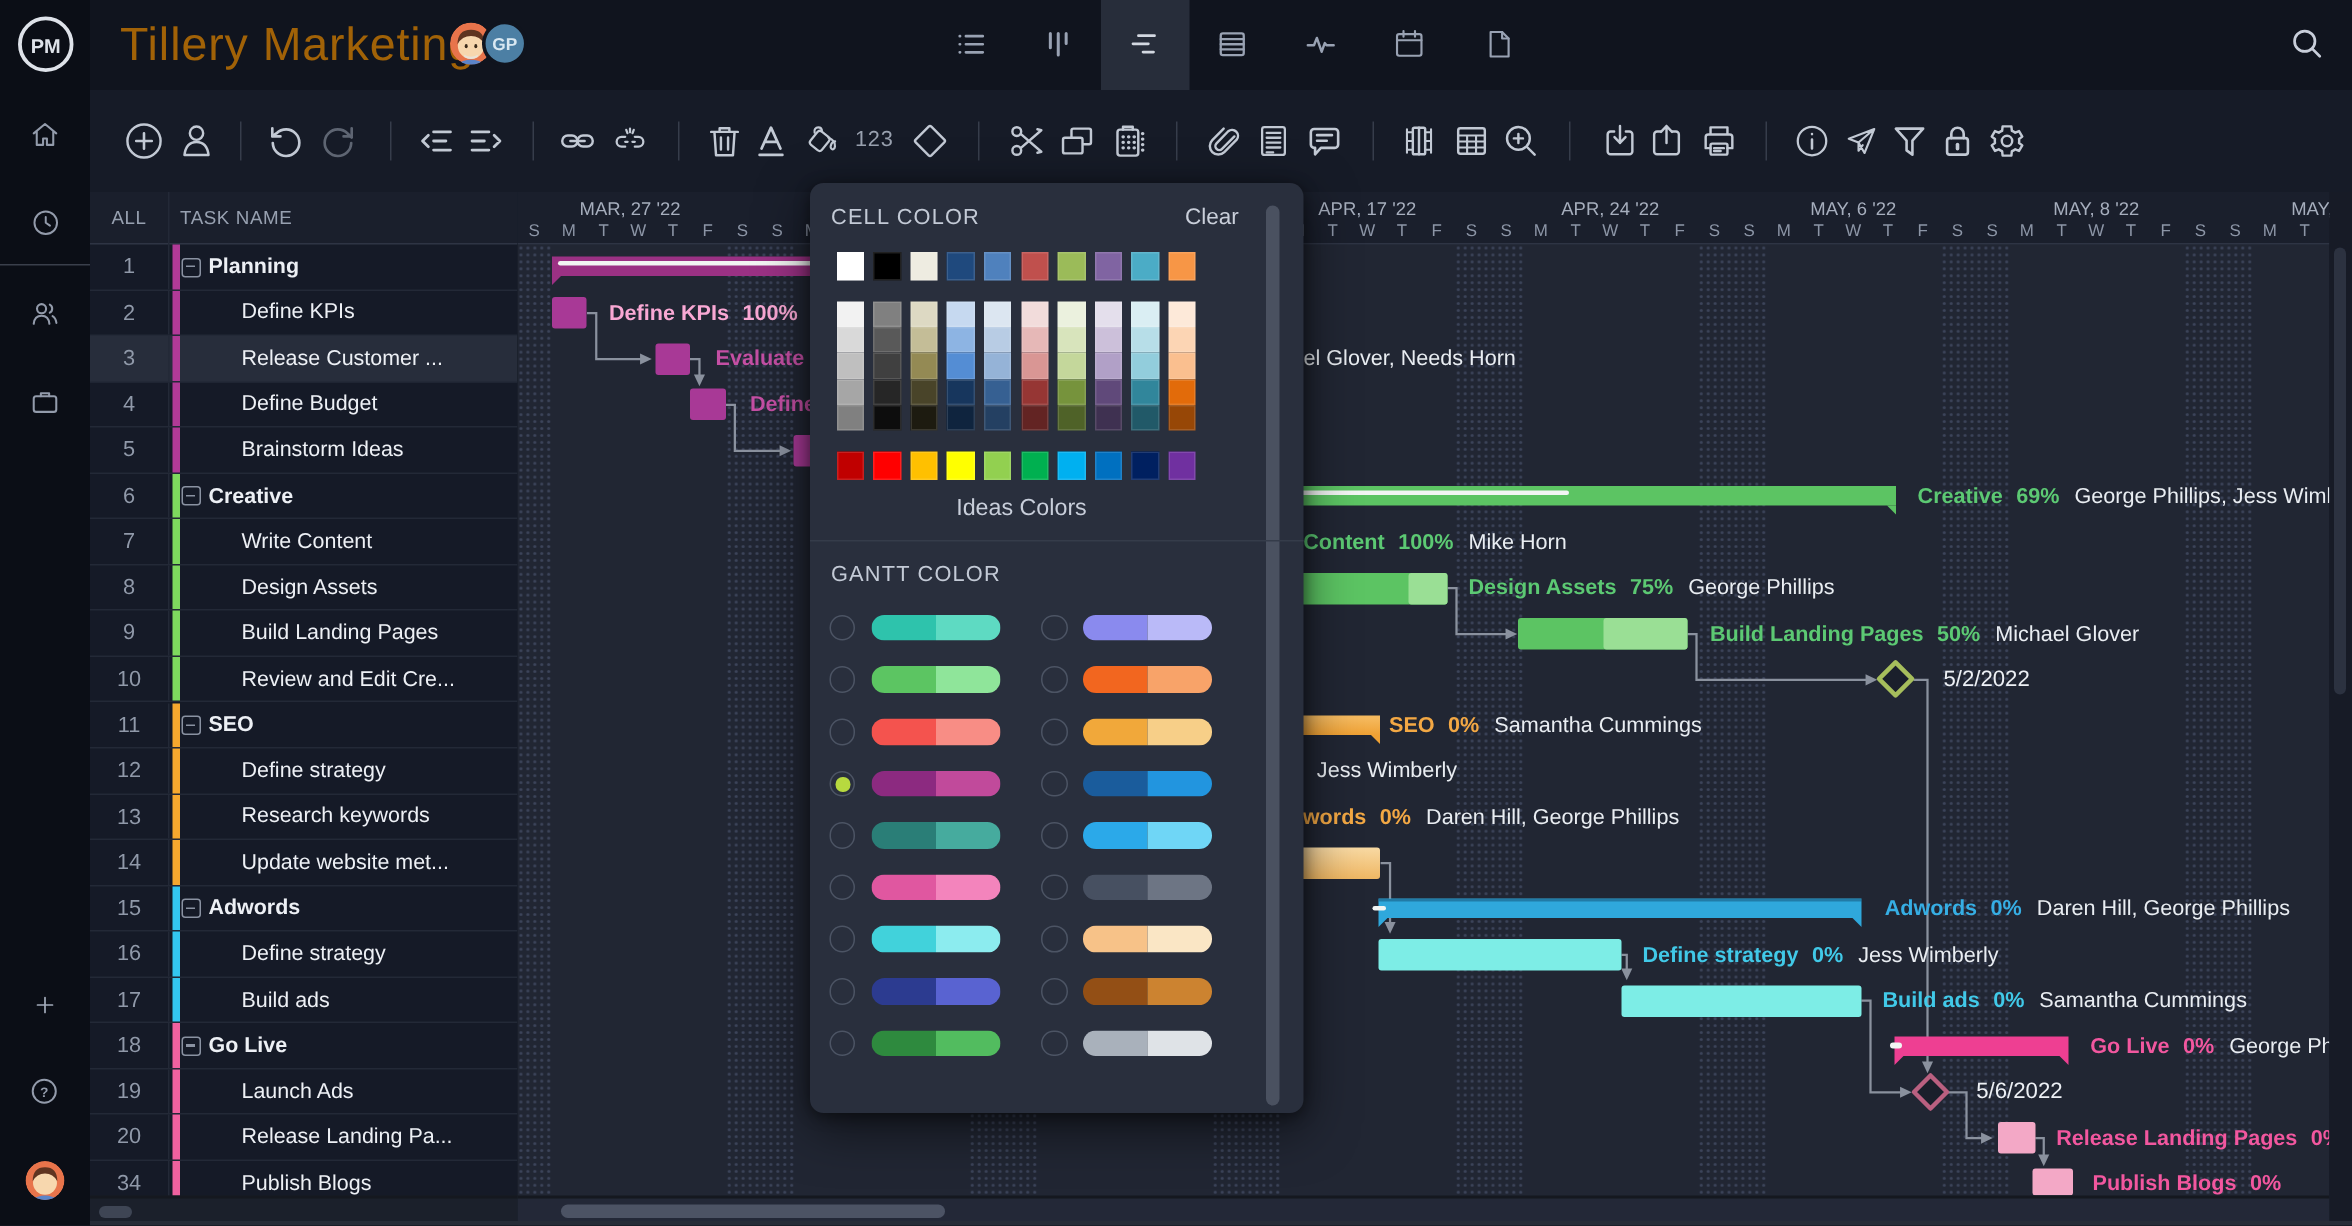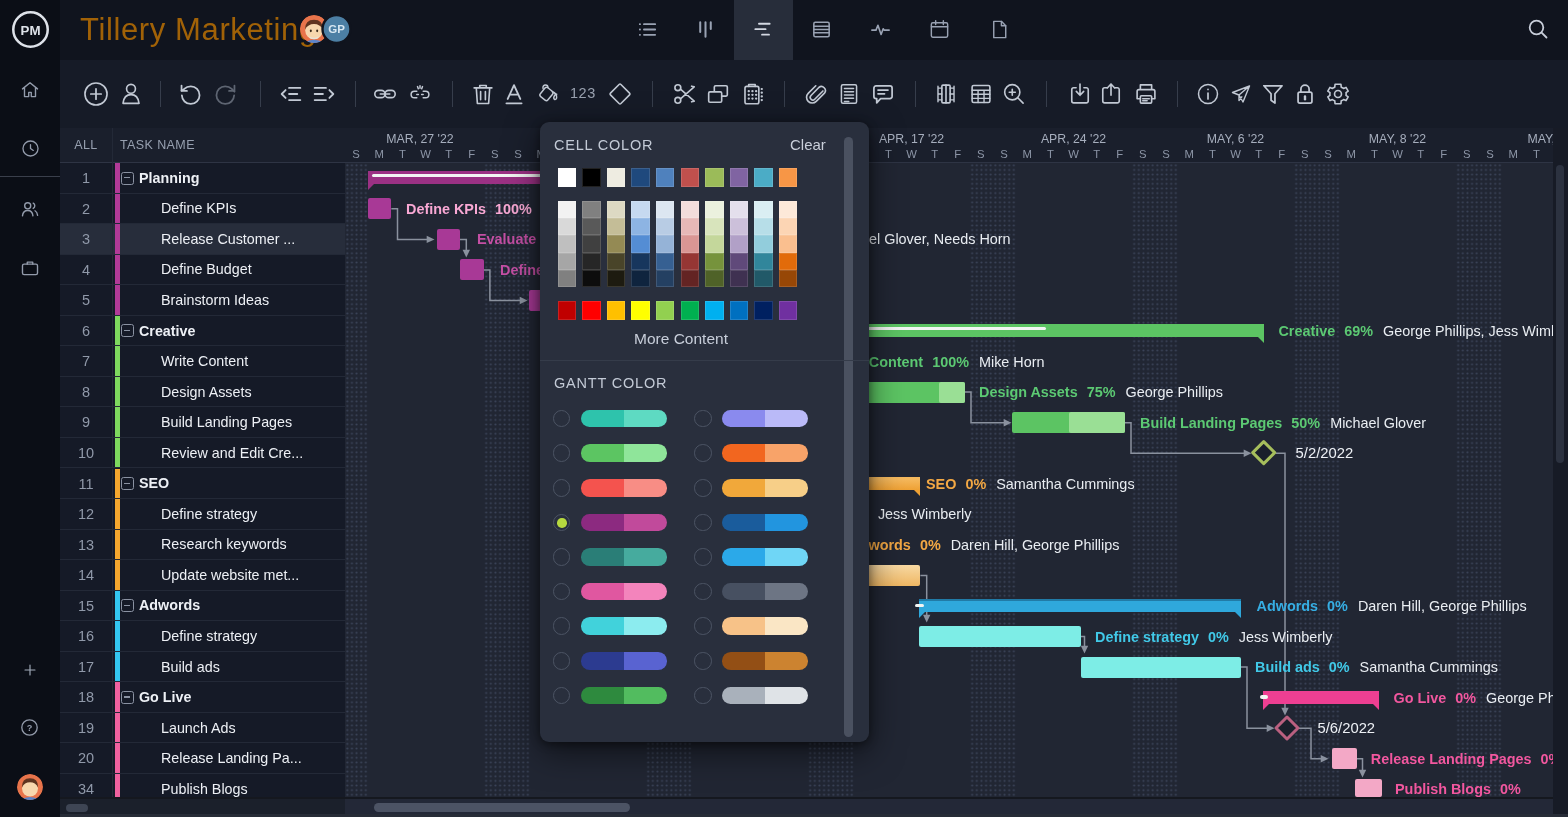--- a/index.html
+++ b/index.html
@@ -648,21 +648,21 @@
 <div class="sw" style="left:17.5px;top:179px;background:#C00000"></div>
 <div class="sw" style="left:42.1px;top:179px;background:#FF0000"></div>
 <div class="sw" style="left:66.7px;top:179px;background:#FFC000"></div>
 <div class="sw" style="left:91.3px;top:179px;background:#FFFF00"></div>
 <div class="sw" style="left:115.9px;top:179px;background:#92D050"></div>
 <div class="sw" style="left:140.5px;top:179px;background:#00B050"></div>
 <div class="sw" style="left:165.1px;top:179px;background:#00B0F0"></div>
 <div class="sw" style="left:189.7px;top:179px;background:#0070C0"></div>
 <div class="sw" style="left:214.3px;top:179px;background:#002060"></div>
 <div class="sw" style="left:238.9px;top:179px;background:#7030A0"></div>
-<div class="abs" style="left:0;top:208px;width:328px;text-align:center;font-size:15.5px;color:#C8CEDA"><span style="margin-right:46px">More Content</span></div>
+<div class="abs" style="left:0;top:208px;width:328px;text-align:center;font-size:15.5px;color:#C8CEDA"><span style="margin-right:46px">Ideas Colors</span></div>
 <div class="abs" style="left:0;top:237.5px;width:328.5px;height:1px;background:#353C4A"></div>
 <div class="ptitle" style="top:253px">GANTT COLOR</div>
 <div class="radio" style="left:12.6px;top:287.8px;position:absolute"></div>
 <div class="pill" style="left:41.2px;top:287.8px">
         <i style="left:0;background:#2EC3AC"></i>
         <i style="left:50%;background:#5EDAC2"></i>
       </div>
 <div class="radio" style="left:154.1px;top:287.8px;position:absolute"></div>
 <div class="pill" style="left:182.4px;top:287.8px">
         <i style="left:0;background:#8A8AEE"></i>

